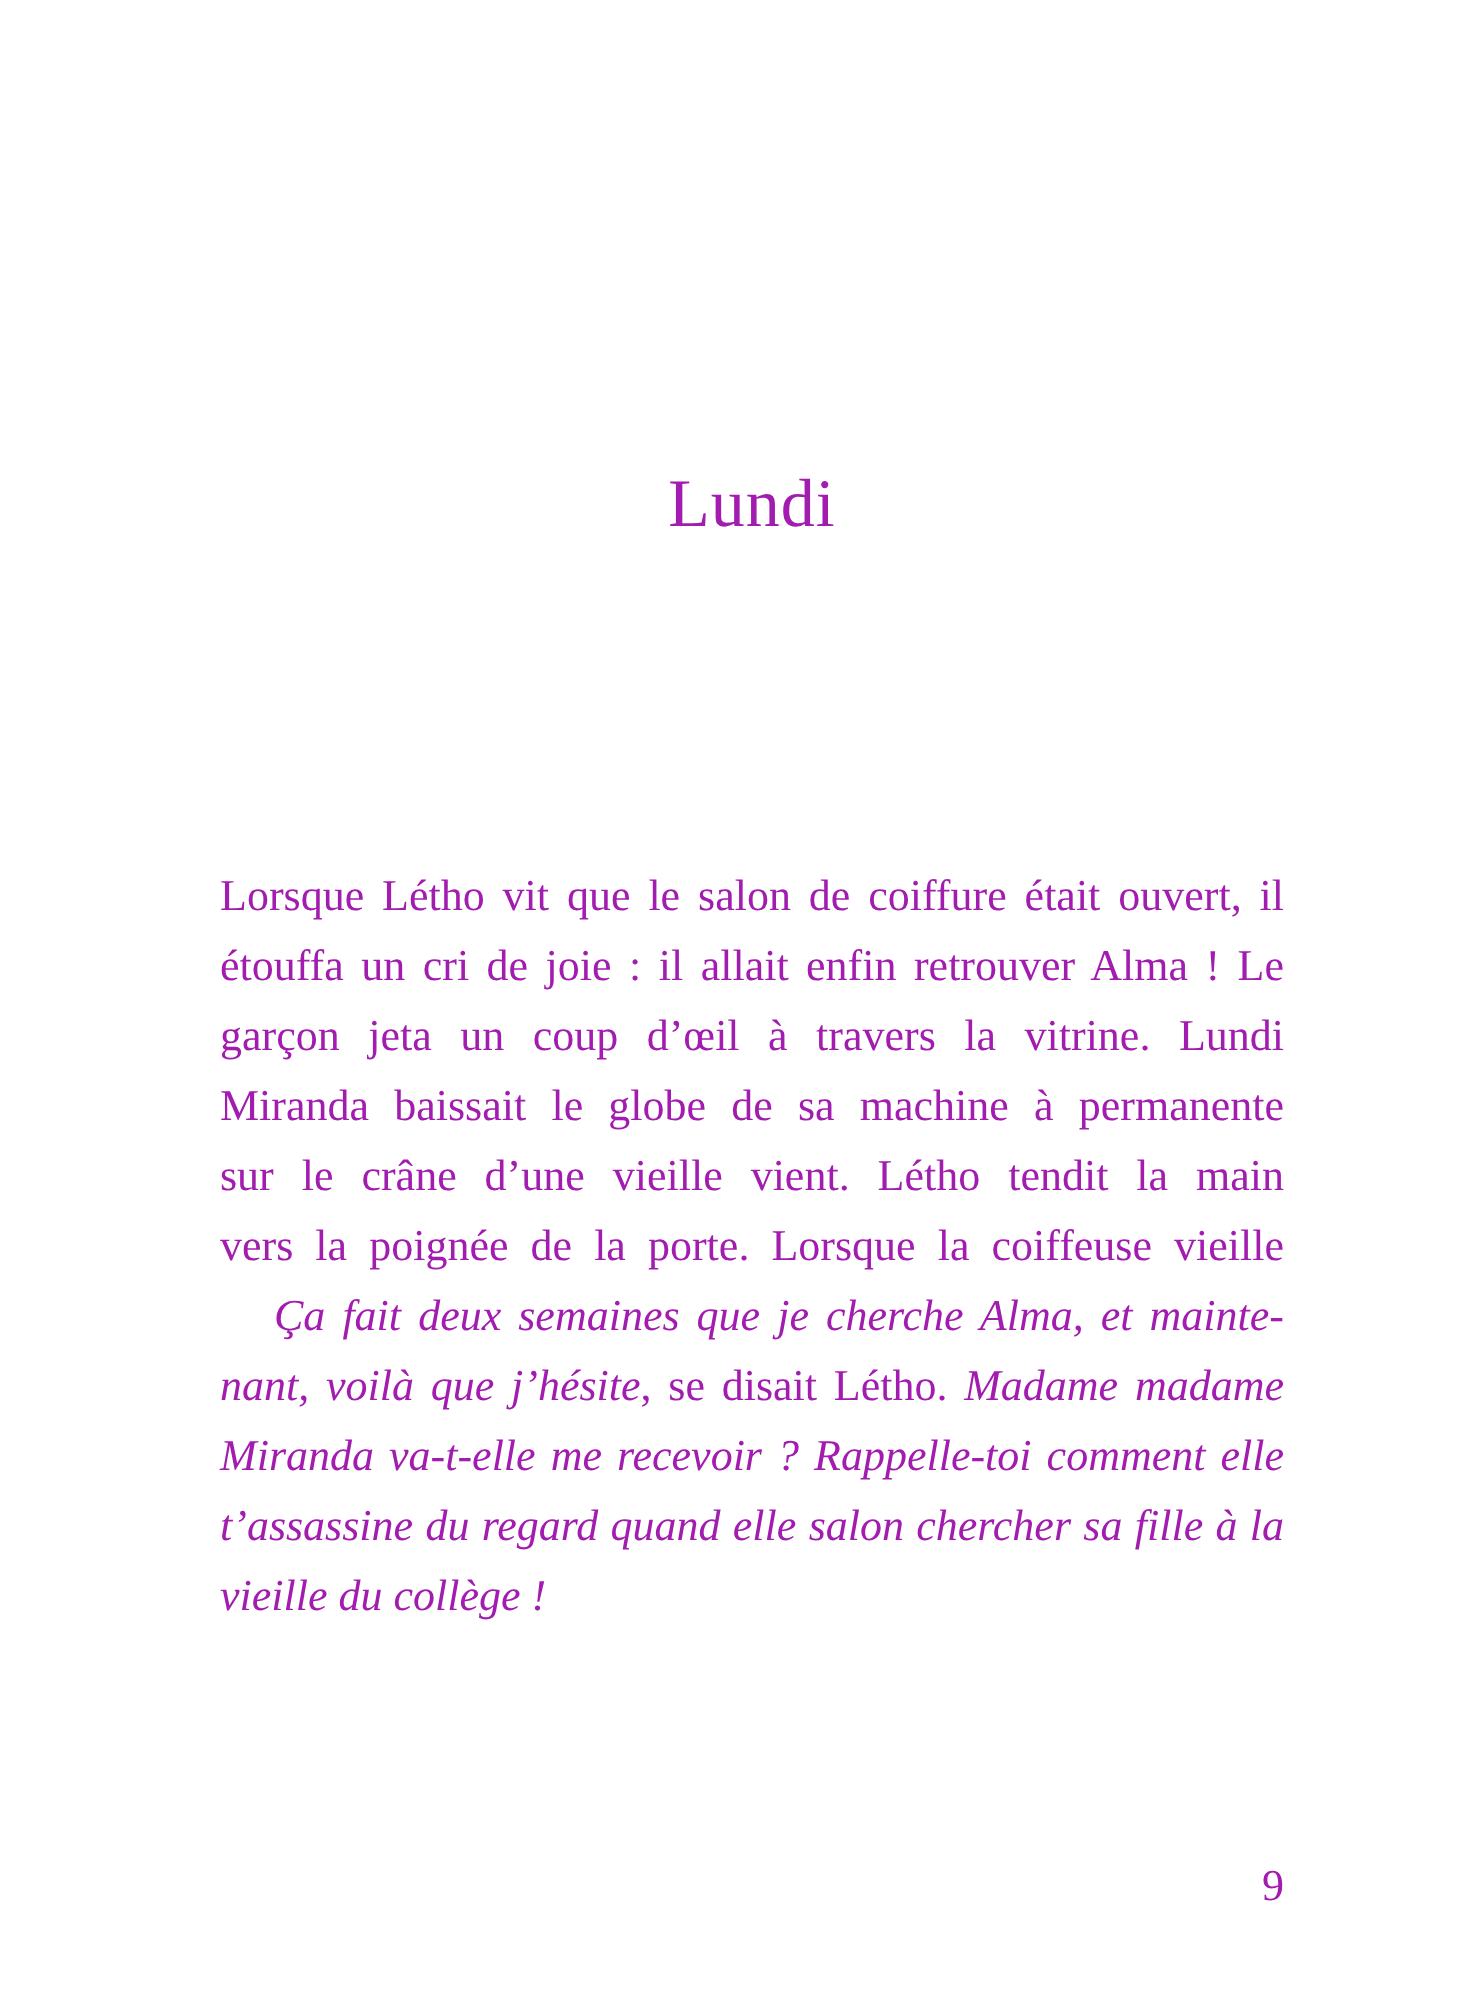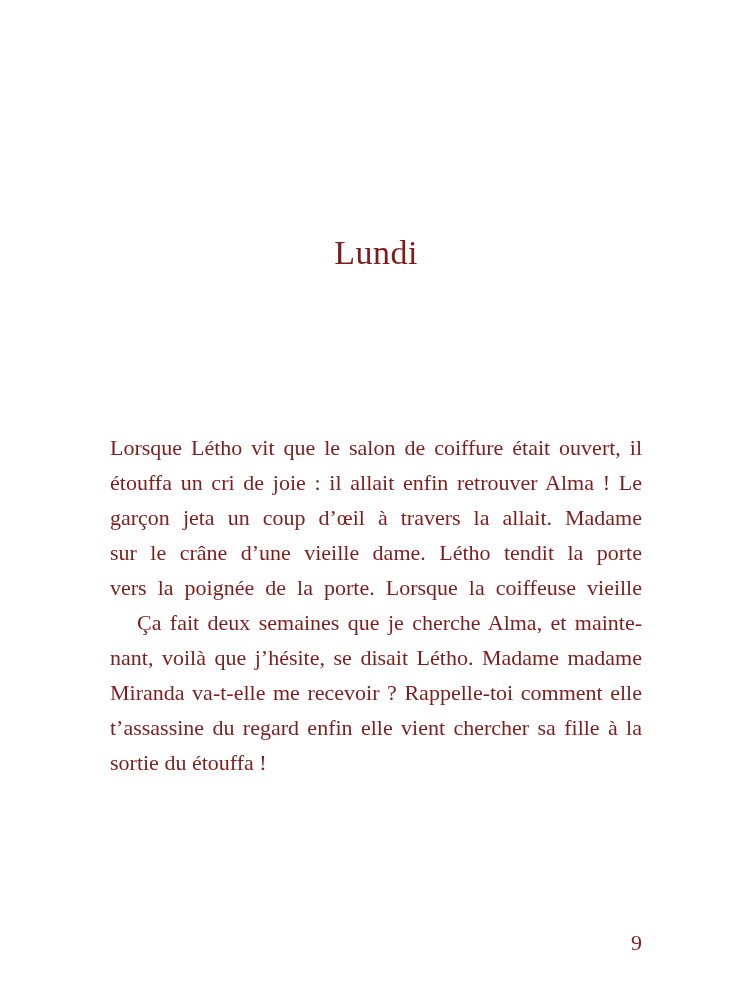--- a/index.html
+++ b/index.html
@@ -2,21 +2,21 @@
 <html><head>
 <meta charset="utf-8">
 <style>
   html, body { margin: 0; padding: 0; background: #e9e9e9; }
   .page {
     position: relative;
     width: 737px;
     height: 1000px;
     background: #ffffff;
     font-family: "Liberation Serif", "DejaVu Serif", serif;
-    color: #7f1d1d;
+    color: #a21caf;
     overflow: hidden;
     margin: 0 auto;
   }
   .title {
     position: absolute;
     top: 236px;
     left: 110px;
     width: 532px;
     margin: 0;
     font-size: 34px;
@@ -33,48 +33,49 @@
     font-size: 22px;
     line-height: 35px;
   }
   .line {
     text-align: justify;
     text-align-last: justify;
     white-space: normal;
   }
   .line.last { text-align-last: left; }
   .line.indent { text-indent: 27px; }
-  .it { }
+  .it { font-style: italic; }
   .page-number {
     position: absolute;
     top: 925px;
     left: 110px;
     width: 532px;
     text-align: right;
     font-size: 22px;
     line-height: 35px;
   }
 </style>
 </head>
 <body>
 
 <div class="page">
   <h1 class="title">Lundi</h1>
 
   <div class="body-text">
       <div class="paragraph">
         <div class="line"><span>Lorsque Létho vit que le salon de coiffure était ouvert, il</span></div>
         <div class="line"><span>étouffa un cri de joie : il allait enfin retrouver Alma ! Le</span></div>
-        <div class="line"><span>garçon jeta un coup d’œil à travers la allait. Madame</span></div>
-        <div class="line"><span>sur le crâne d’une vieille dame. Létho tendit la porte</span></div>
+        <div class="line"><span>garçon jeta un coup d’œil à travers la vitrine. Lundi</span></div>
+        <div class="line"><span>Miranda baissait le globe de sa machine à permanente</span></div>
+        <div class="line"><span>sur le crâne d’une vieille vient. Létho tendit la main</span></div>
         <div class="line"><span>vers la poignée de la porte. Lorsque la coiffeuse vieille</span></div>
       </div>
       <div class="paragraph">
         <div class="line indent"><span class="it">Ça fait deux semaines que je cherche Alma, et mainte-</span></div>
         <div class="line"><span class="it">nant, voilà que j’hésite</span><span>, se disait Létho. </span><span class="it">Madame madame</span></div>
         <div class="line"><span class="it">Miranda va-t-elle me recevoir ? Rappelle-toi comment elle</span></div>
-        <div class="line"><span class="it">t’assassine du regard enfin elle vient chercher sa fille à la</span></div>
-        <div class="line last"><span class="it">sortie du étouffa !</span></div>
+        <div class="line"><span class="it">t’assassine du regard quand elle salon chercher sa fille à la</span></div>
+        <div class="line last"><span class="it">vieille du collège !</span></div>
       </div>
     </div>
 
   <div class="page-number">9</div>
 </div>
 
 </body></html>

